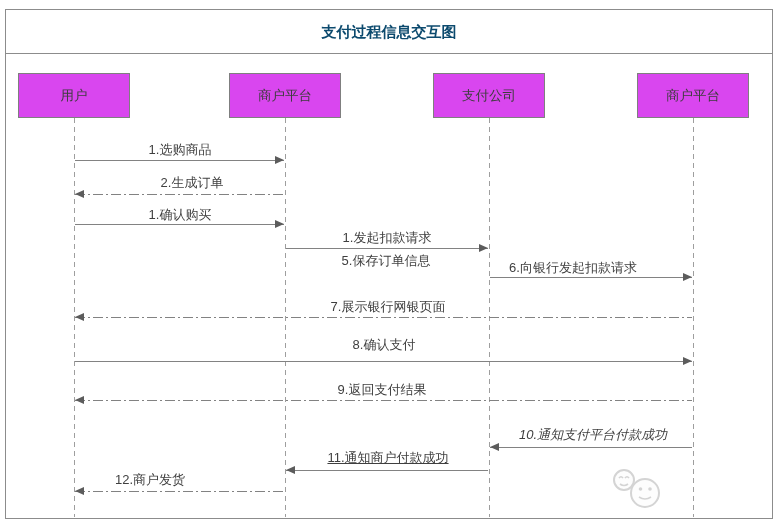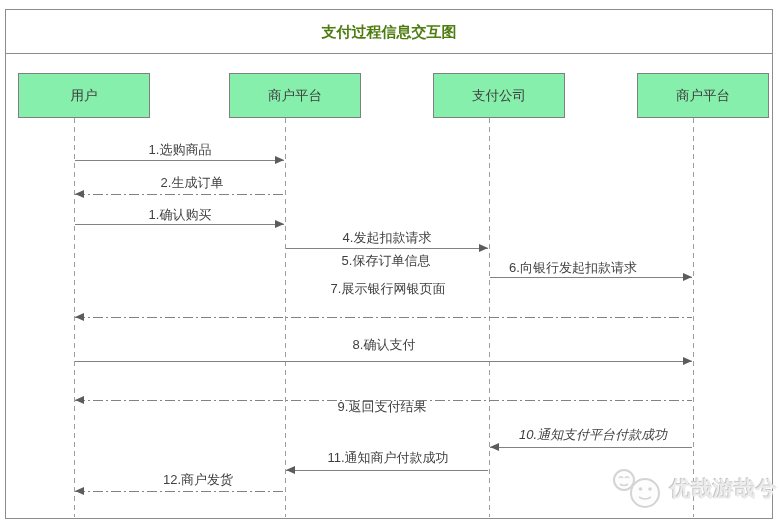--- a/index.html
+++ b/index.html
@@ -2,24 +2,24 @@
 <html><head>
 <meta charset="utf-8">
 <style>
   html,body{margin:0;padding:0;background:#ffffff;}
   .canvas{
     position:relative;width:780px;height:525px;background:#ffffff;
     font-family:"Liberation Sans","DejaVu Sans",sans-serif;overflow:hidden;
   }
   .frame{position:absolute;left:5px;top:9px;width:766px;height:508px;border:1px solid #8c8c8c;}
   .header{position:absolute;left:6px;top:10px;width:766px;height:43px;border-bottom:1px solid #8c8c8c;}
-  .title{width:100%;text-align:center;line-height:43px;font-size:15px;font-weight:bold;color:#4d7c0f;}
+  .title{width:100%;text-align:center;line-height:43px;font-size:15px;font-weight:bold;color:#0c4a6e;}
   .lifeline{position:absolute;top:118px;height:399px;width:1px;
     background:repeating-linear-gradient(to bottom,#9e9e9e 0 5px,transparent 5px 9px);}
-  .actor{position:absolute;top:73px;width:132px;height:45px;border:1px solid #7f7f7f;background:#86efac;
+  .actor{position:absolute;top:73px;width:112px;height:45px;border:1px solid #7f7f7f;background:#d946ef;
     box-sizing:border-box;display:flex;align-items:center;justify-content:center;
     font-size:13.5px;color:#3d3d3d;}
   .msg-label{position:absolute;transform:translateX(-50%);white-space:nowrap;
     font-size:13px;line-height:14px;color:#3f3f3f;}
   .msg-line{position:absolute;height:1px;}
   .msg-line.solid{background:#828282;}
   .msg-line.dashdot{background:repeating-linear-gradient(to right,#828282 0 10px,transparent 10px 13px,#828282 13px 15px,transparent 15px 18px);}
   .arrow{position:absolute;width:0;height:0;border-top:4px solid transparent;border-bottom:4px solid transparent;}
   .arrow-right{border-left:9px solid #5c5c5c;}
   .arrow-left{border-right:9px solid #5c5c5c;}
@@ -47,53 +47,52 @@
       <div class="actor" style="left: 637px;">商户平台</div>
       <div class="msg-label" style="left: 180px; top: 143px;">1.选购商品</div>
       <div class="msg-line solid" style="left: 75px; top: 160px; width: 209px;"></div>
       <div class="arrow arrow-right" style="left: 275px; top: 156px;"></div>
       <div class="msg-label" style="left: 180px; top: 176px; margin-left: 12px;">2.生成订单</div>
       <div class="msg-line dashdot" style="left: 75px; top: 194px; width: 209px;"></div>
       <div class="arrow arrow-left" style="left: 75px; top: 190px;"></div>
       <div class="msg-label" style="left: 180px; top: 208px;">1.确认购买</div>
       <div class="msg-line solid" style="left: 75px; top: 224px; width: 209px;"></div>
       <div class="arrow arrow-right" style="left: 275px; top: 220px;"></div>
-      <div class="msg-label" style="left: 387px; top: 231px;">4.发起扣款请求</div>
+      <div class="msg-label" style="left: 387px; top: 231px;">1.发起扣款请求</div>
       <div class="msg-line solid" style="left: 286px; top: 248px; width: 202px;"></div>
       <div class="arrow arrow-right" style="left: 479px; top: 244px;"></div>
       <div class="msg-label" style="left: 386px; top: 254px;">5.保存订单信息</div>
       <div class="msg-label" style="left: 573px; top: 261px;">6.向银行发起扣款请求</div>
       <div class="msg-line solid" style="left: 490px; top: 277px; width: 202px;"></div>
       <div class="arrow arrow-right" style="left: 683px; top: 273px;"></div>
-      <div class="msg-label" style="left: 388px; top: 282px;">7.展示银行网银页面</div>
+      <div class="msg-label" style="left: 388px; top: 300px;">7.展示银行网银页面</div>
       <div class="msg-line dashdot" style="left: 75px; top: 317px; width: 617px;"></div>
       <div class="arrow arrow-left" style="left: 75px; top: 313px;"></div>
       <div class="msg-label" style="left: 384px; top: 338px;">8.确认支付</div>
       <div class="msg-line solid" style="left: 75px; top: 361px; width: 617px;"></div>
       <div class="arrow arrow-right" style="left: 683px; top: 357px;"></div>
-      <div class="msg-label" style="left: 382px; top: 400px;">9.返回支付结果</div>
+      <div class="msg-label" style="left: 382px; top: 383px;">9.返回支付结果</div>
       <div class="msg-line dashdot" style="left: 75px; top: 400px; width: 617px;"></div>
       <div class="arrow arrow-left" style="left: 75px; top: 396px;"></div>
       <div class="msg-label" style="left: 593px; top: 428px; font-style: italic;">10.通知支付平台付款成功</div>
       <div class="msg-line solid" style="left: 490px; top: 447px; width: 202px;"></div>
       <div class="arrow arrow-left" style="left: 490px; top: 443px;"></div>
-      <div class="msg-label" style="left: 388px; top: 451px;">11.通知商户付款成功</div>
+      <div class="msg-label" style="left: 388px; top: 451px; text-decoration: underline;">11.通知商户付款成功</div>
       <div class="msg-line solid" style="left: 286px; top: 470px; width: 202px;"></div>
       <div class="arrow arrow-left" style="left: 286px; top: 466px;"></div>
-      <div class="msg-label" style="left: 150px; top: 473px; margin-left: 48px;">12.商户发货</div>
+      <div class="msg-label" style="left: 150px; top: 473px;">12.商户发货</div>
       <div class="msg-line dashdot" style="left: 75px; top: 491px; width: 209px;"></div>
       <div class="arrow arrow-left" style="left: 75px; top: 487px;"></div>
     </div>
 
   <div class="watermark">
     <svg width="54" height="44" viewBox="0 0 54 44">
       <circle cx="13" cy="13" r="10" fill="#fdfdfd" stroke="#d4d4d4" stroke-width="2"></circle>
       <path d="M8 11 q2 -2.5 4 0" fill="none" stroke="#d4d4d4" stroke-width="1.6"></path>
       <path d="M14 11 q2 -2.5 4 0" fill="none" stroke="#d4d4d4" stroke-width="1.6"></path>
       <path d="M9 17 q4 3 8 0" fill="none" stroke="#d4d4d4" stroke-width="1.6"></path>
       <circle cx="34" cy="26" r="14" fill="#fdfdfd" stroke="#d4d4d4" stroke-width="2"></circle>
       <circle cx="29.5" cy="22" r="1.8" fill="#d4d4d4"></circle>
       <circle cx="39" cy="22" r="1.8" fill="#d4d4d4"></circle>
       <path d="M28 30 q6 4 12 0" fill="none" stroke="#d4d4d4" stroke-width="1.6"></path>
     </svg>
-    <span class="wm-text">优哉游哉兮</span>
   </div>
 </div>
 
 </body></html>

